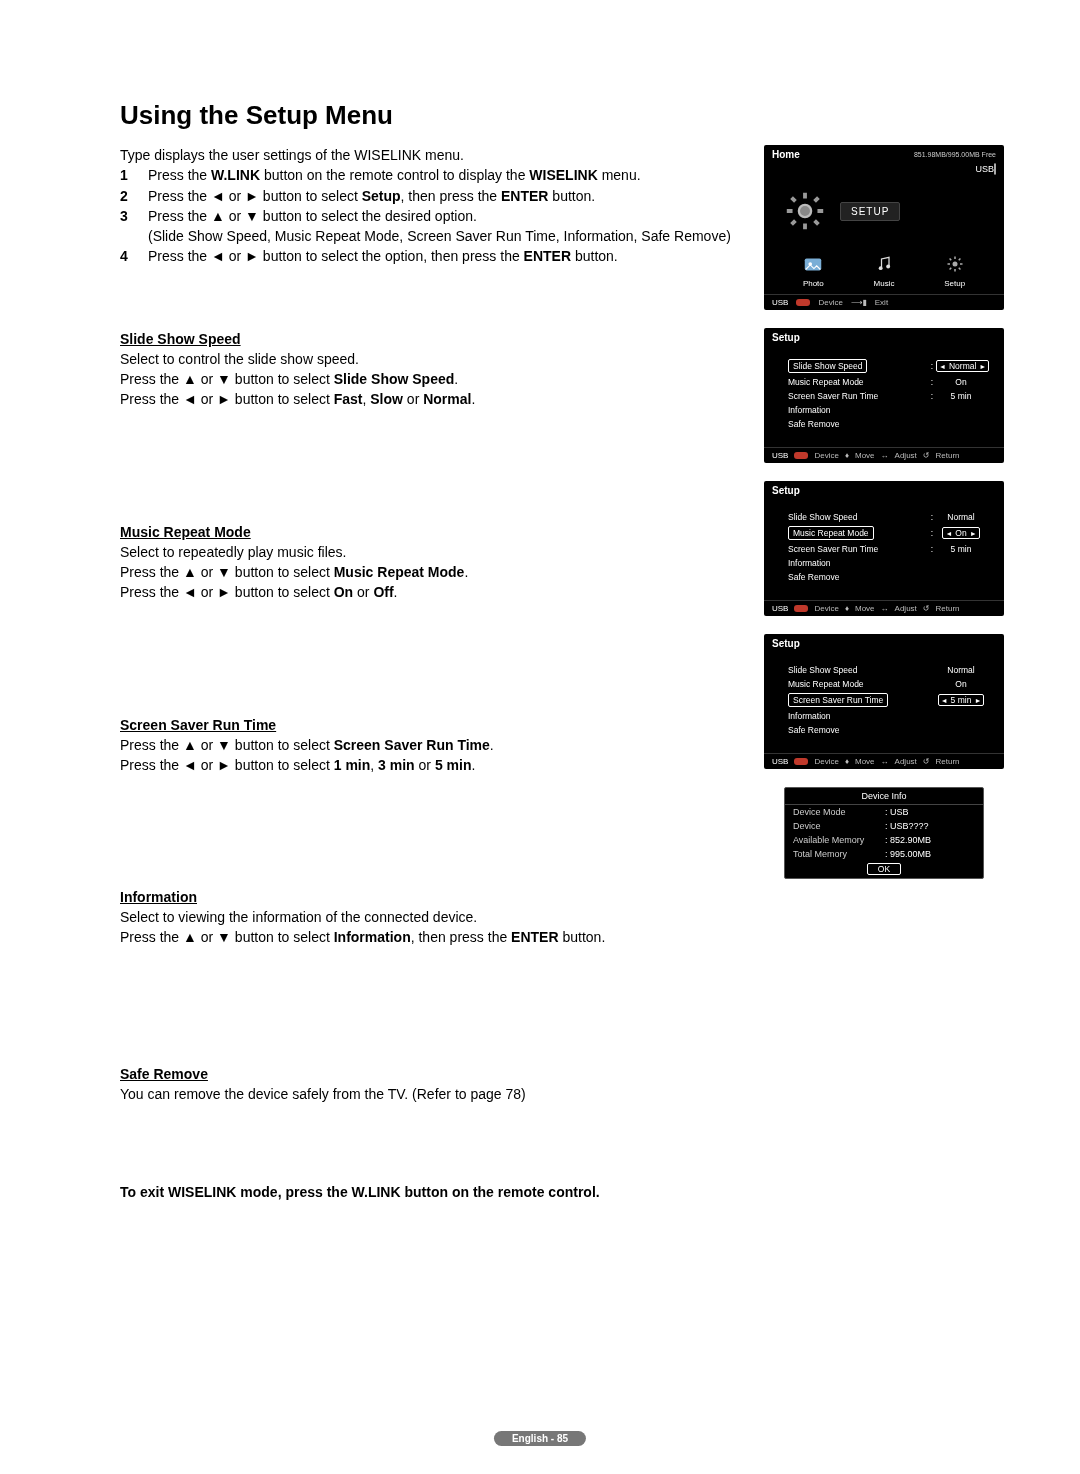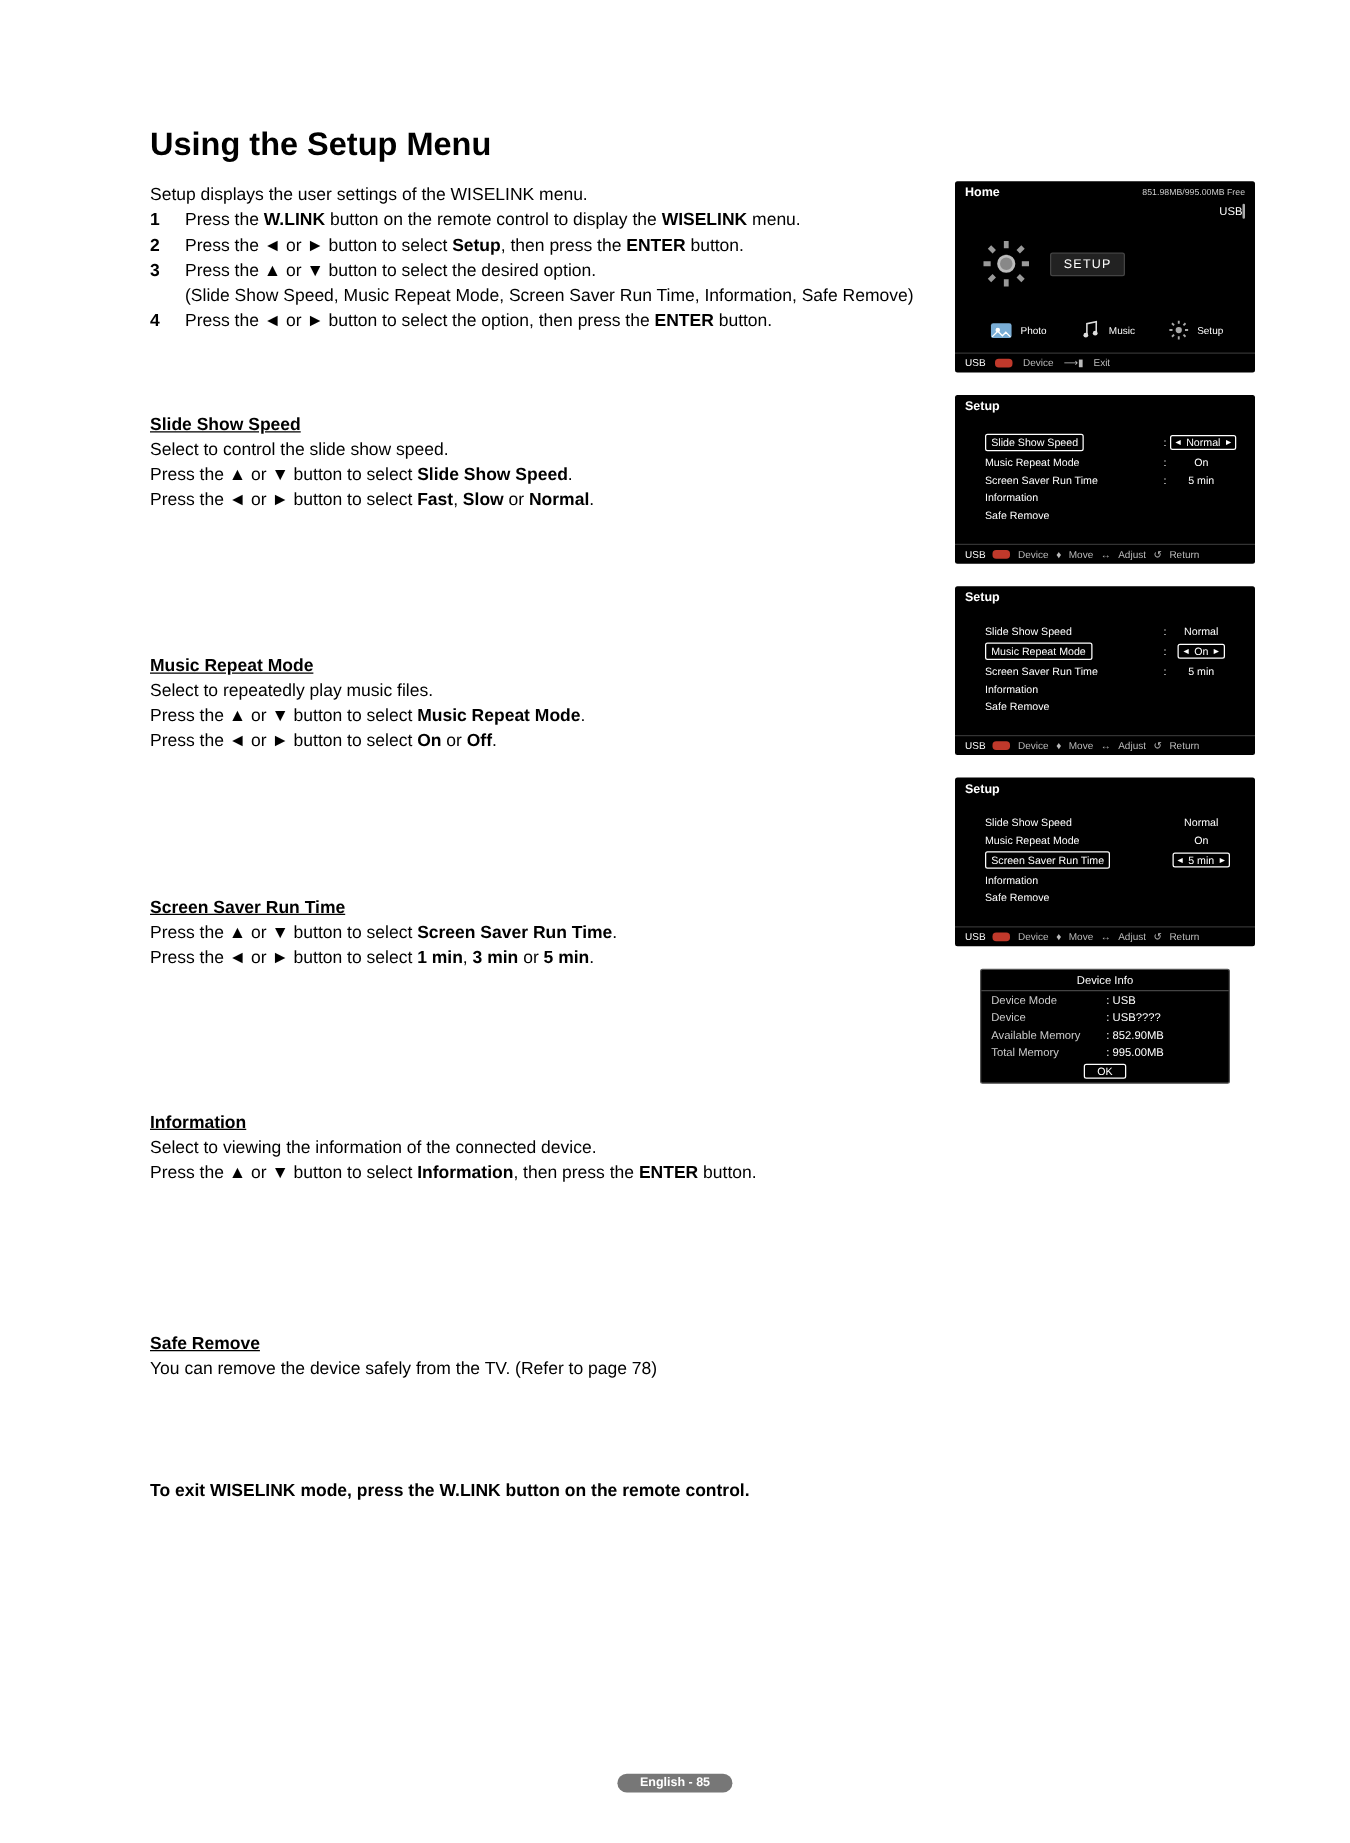--- a/index.html
+++ b/index.html
@@ -71,21 +71,21 @@
     display:flex; align-items:center; justify-content:center;
   }
   .gear-big svg { width:46px; height:46px; }
   .setup-label {
     background: #222; padding: 3px 10px; border: 1px solid #444; border-radius: 2px;
     font-size: 10px; letter-spacing: 1px;
   }
   .thumbs-row {
     display:flex; justify-content:space-around; padding: 6px 4px 2px;
   }
-  .thumb { display:flex; flex-direction:row; align-items:center; gap:3px; font-size:8px; }
+  .thumb { display:flex; flex-direction:column; align-items:center; gap:3px; font-size:8px; }
   .thumb .ticon { width:24px; height:24px; display:flex; align-items:center; justify-content:center; }
   .shot .footer {
     border-top: 1px solid #333;
     padding: 3px 8px;
     font-size: 8px;
     display:flex; gap:8px; align-items:center;
     color:#bbb;
   }
   .footer .tag-usb { color:#fff; }
   .btn-pill { display:inline-block; width:14px; height:7px; border-radius:3px; }
@@ -126,21 +126,21 @@
   }
   .devinfo .di-title { text-align:center; padding: 3px 0; border-bottom:1px solid #444; font-size:9px; }
   .devinfo .di-row { display:flex; padding: 2px 8px; gap:4px; }
   .devinfo .di-row .k { width: 88px; color:#ccc; }
   .devinfo .di-row .v { }
   .devinfo .di-ok { text-align:center; padding: 3px 0 4px; }
   .devinfo .di-ok span { border:1px solid #fff; border-radius:2px; padding: 0 10px; font-size:8.5px; }
 
   .footer-lang {
     position: absolute;
-    bottom: 40px;
+    bottom: 28px;
     left: 50%;
     transform: translateX(-50%);
     background: #777;
     color: #fff;
     font-size: 10px;
     font-weight: bold;
     padding: 2px 18px;
     border-radius: 10px;
   }
   #sec-slide { margin-top: 64px; }
@@ -152,21 +152,21 @@
 </style>
 </head>
 <body>
 
 <div class="page">
   <h1>Using the Setup Menu</h1>
 
   <div class="two-col">
     <div class="left-col">
       <div class="intro">
-        <p>Setup displays the user settings of the WISELINK menu.</p>
+        <p>Type displays the user settings of the WISELINK menu.</p>
         <ol class="steps">
           <li>
               <span class="num">1</span>
               <span>Press the <b>W.LINK</b> button on the remote control to display the <b>WISELINK</b> menu.</span>
             </li>
           <li>
               <span class="num">2</span>
               <span>Press the ◄ or ► button to select <b>Setup</b>, then press the <b>ENTER</b> button.</span>
             </li>
           <li>

